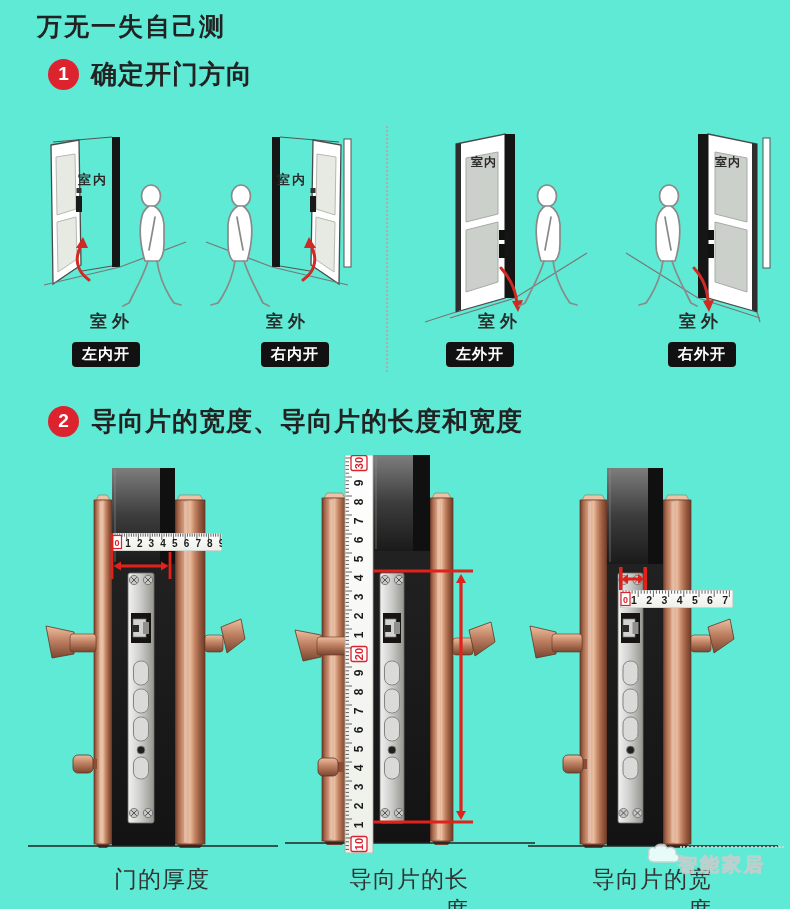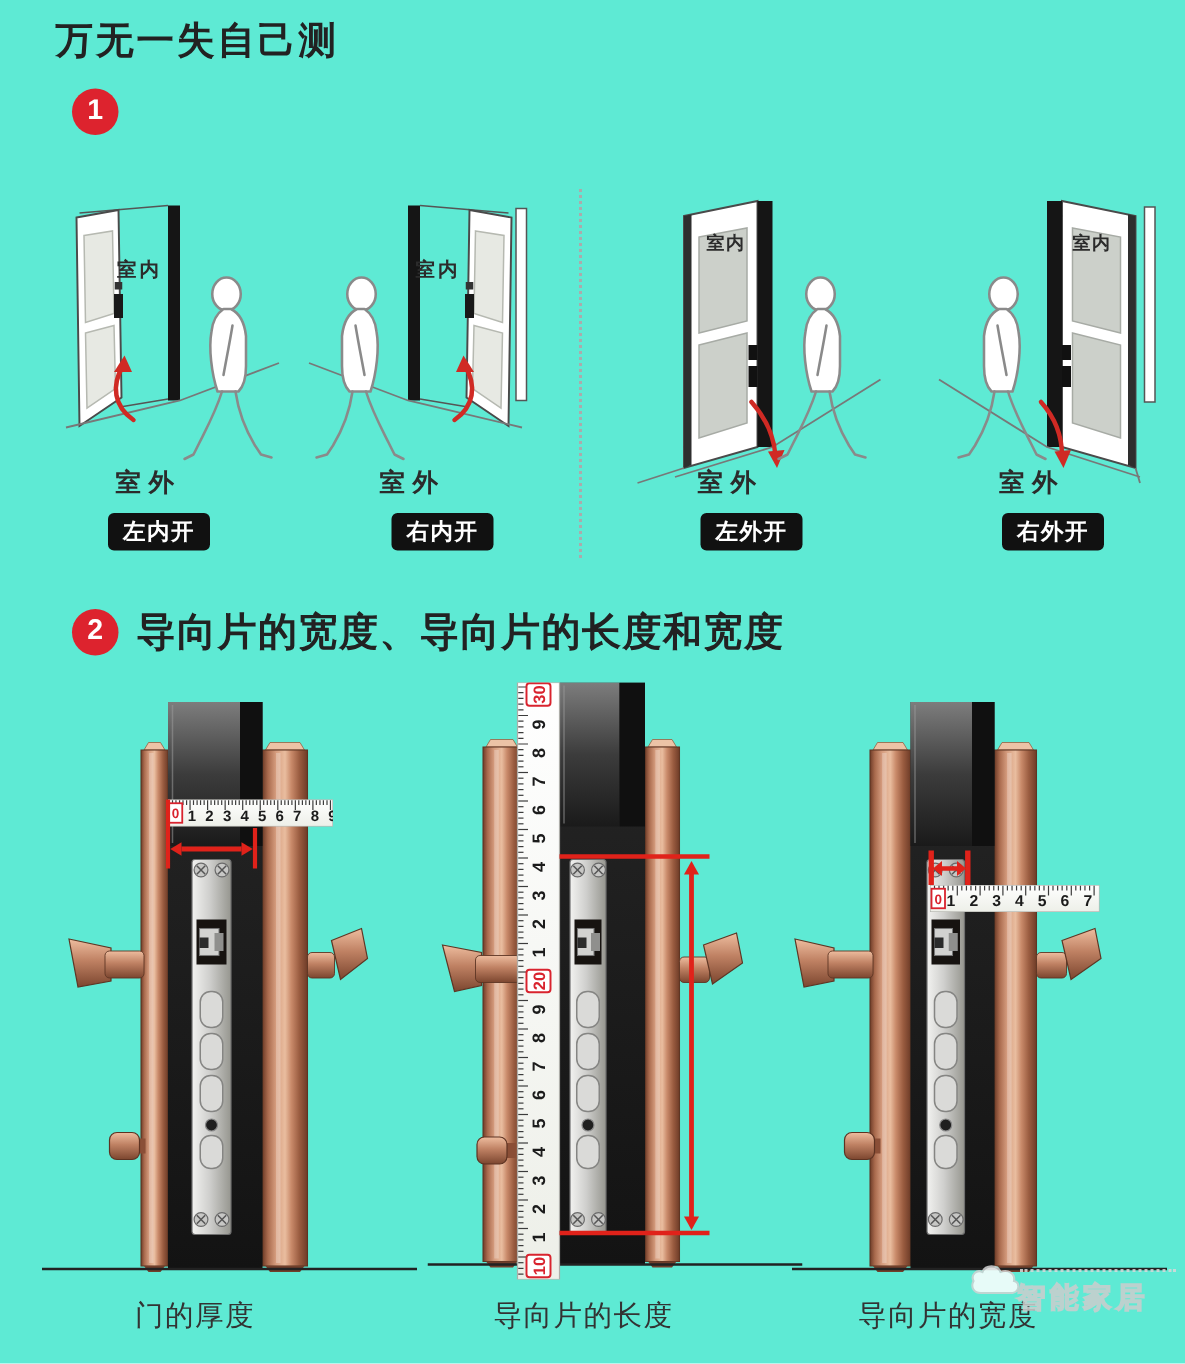--- a/index.html
+++ b/index.html
@@ -17,28 +17,28 @@
   .leaf{fill:#fff;stroke:#4a4a4a;stroke-width:1.3;}
   .panel{fill:#e7e9e3;stroke:#b6b9b1;stroke-width:1;}
   .panelc{fill:#ccd0ca;stroke:#a7aba5;stroke-width:1;}
   .ln{stroke:#555;stroke-width:1.1;fill:none;}
   .ln2{stroke:#787878;stroke-width:1.2;fill:none;}
   .rarw{stroke:#d02a24;stroke-width:3;fill:none;stroke-linecap:round;}
   .rhead{fill:#d02a24;}
   .indoor{font-size:13px;font-weight:700;fill:#2b2b2b;letter-spacing:2px;text-anchor:middle;}
   .indoor-sm{font-size:12px;font-weight:700;fill:#2b2b2b;letter-spacing:1px;text-anchor:middle;}
   .outdoor{position:absolute;top:310px;width:70px;height:26px;font-size:17px;font-weight:700;
-           color:#2b2b2b;letter-spacing:5px;}
+           color:#2b2b2b;letter-spacing:5px;text-align:center;}
   .badge{position:absolute;top:342px;width:68px;height:25px;background:#111;color:#fff;
          border-radius:4px;font-size:15px;font-weight:700;display:flex;align-items:center;
          justify-content:center;letter-spacing:1px;text-align:center;}
   #divider{left:386px;top:126px;height:246px;width:0;border-left:2px dotted #ababab;}
   
   svg.lock{position:absolute;width:250px;height:398px;}
-  .caption{position:absolute;top:864px;font-size:19px;font-weight:500;color:#333;text-align:left;
+  .caption{position:absolute;top:864px;font-size:23px;font-weight:500;color:#333;text-align:right;
            letter-spacing:1px;}
   
   #watermark{left:646px;top:840px;width:144px;height:58px;opacity:.85;z-index:6;pointer-events:none;}
   #wm-rule{position:absolute;left:34px;top:6px;width:104px;border-top:2px dotted #d9d9d9;}
   #wm-text{position:absolute;left:32px;top:12px;font-size:19px;font-weight:700;letter-spacing:3px;
            color:transparent;-webkit-text-stroke:1px #cdcdcd;}
   #wm-cloud{position:absolute;left:0;top:2px;}
 </style>
 </head>
 <body>
@@ -86,20 +86,21 @@
         <path d="M 24,77 C 20,90 14,101 9,111 L 5,119 L -1,122"></path>
         <path d="M 33,77 C 35,91 40,103 46,113 L 50,119 L 57,121"></path>
       </g>
     </defs>
   </svg>
 
   <div class="abs" id="page-title">万无一失自己测</div>
 
   <div class="abs step-row" style="left:48px;top:58px;">
     <div class="step-num">1</div>
+    <div class="step-label">确定开门方向</div>
   </div>
 
   <svg class="diag" style="left:20px" viewBox="0 0 170 250">
     <line x1="33" y1="20" x2="92" y2="15" class="ln"></line>
     <polygon points="31,23 59,18 61,143 33,162" class="leaf"></polygon>
     <polygon points="36,35 55,32 56,87 37,93" class="panel"></polygon>
     <polygon points="37,100 56,95 57,137 38,150" class="panel"></polygon>
     <rect x="56" y="74" width="6" height="16" fill="#191919"></rect>
     <rect x="56.5" y="66" width="5" height="5" fill="#333"></rect>
     <line x1="62" y1="149" x2="92" y2="144" class="ln"></line>
@@ -163,21 +164,21 @@
 
   <div id="divider" class="abs"></div>
 
   <div class="outdoor" style="left:77px">室外</div>
   <div class="outdoor" style="left:253px">室外</div>
   <div class="outdoor" style="left:465px">室外</div>
   <div class="outdoor" style="left:666px">室外</div>
 
   <div class="badge" style="left:72px">左内开</div>
   <div class="badge" style="left:261px">右内开</div>
-  <div class="badge" style="left:467px">左外开</div>
+  <div class="badge" style="left:446px">左外开</div>
   <div class="badge" style="left:668px">右外开</div>
 
   <div class="abs step-row" style="left:48px;top:405px;">
     <div class="step-num">2</div>
     <div class="step-label">导向片的宽度、导向片的长度和宽度</div>
   </div>
 
   <svg class="lock" style="left:28px;top:462px" viewBox="0 0 250 398">
       <g>
         <polygon points="68,38 82,38 79,33 71,33" fill="#ecc3a6" stroke="#96583a" stroke-width=".5"></polygon>

